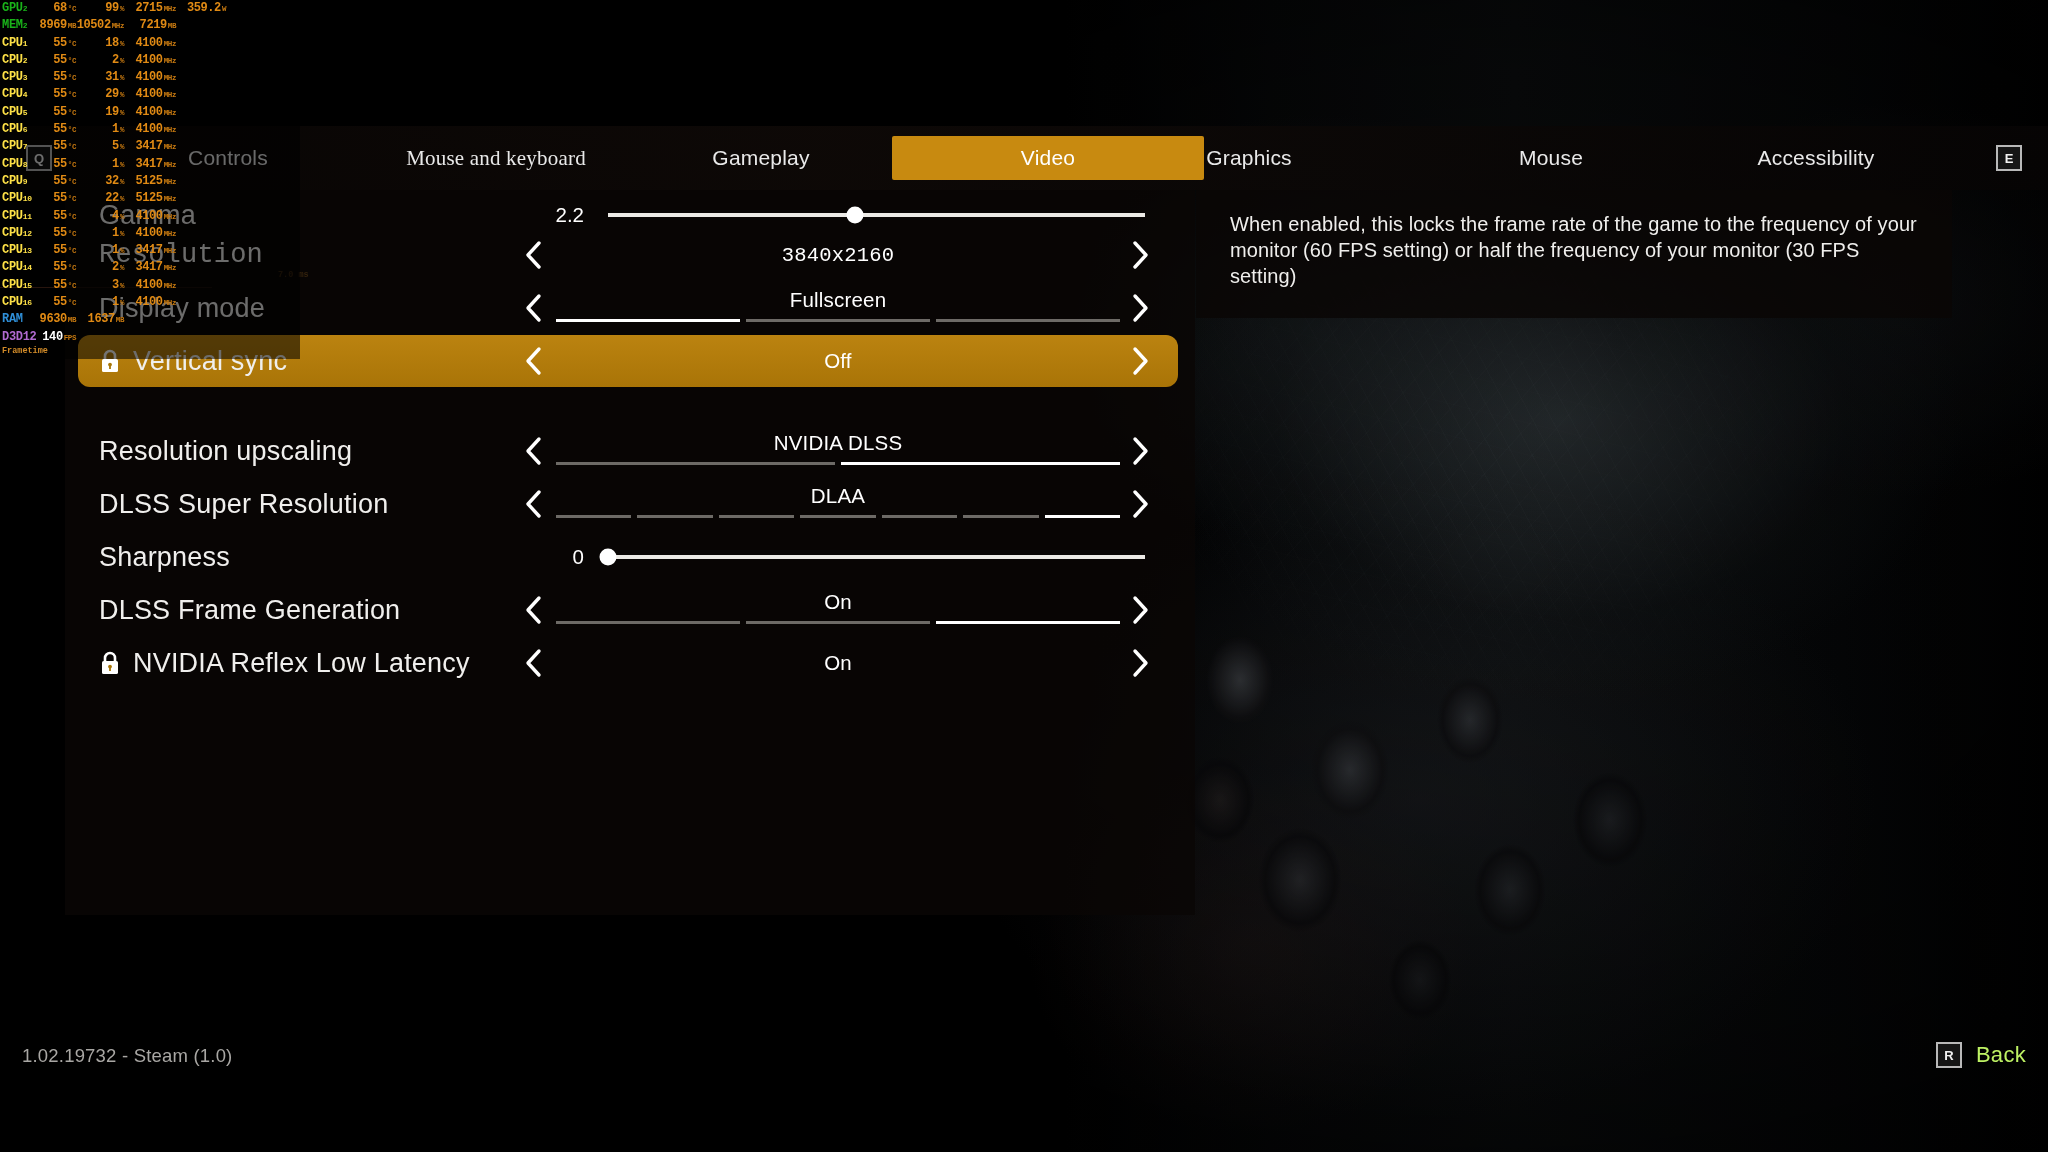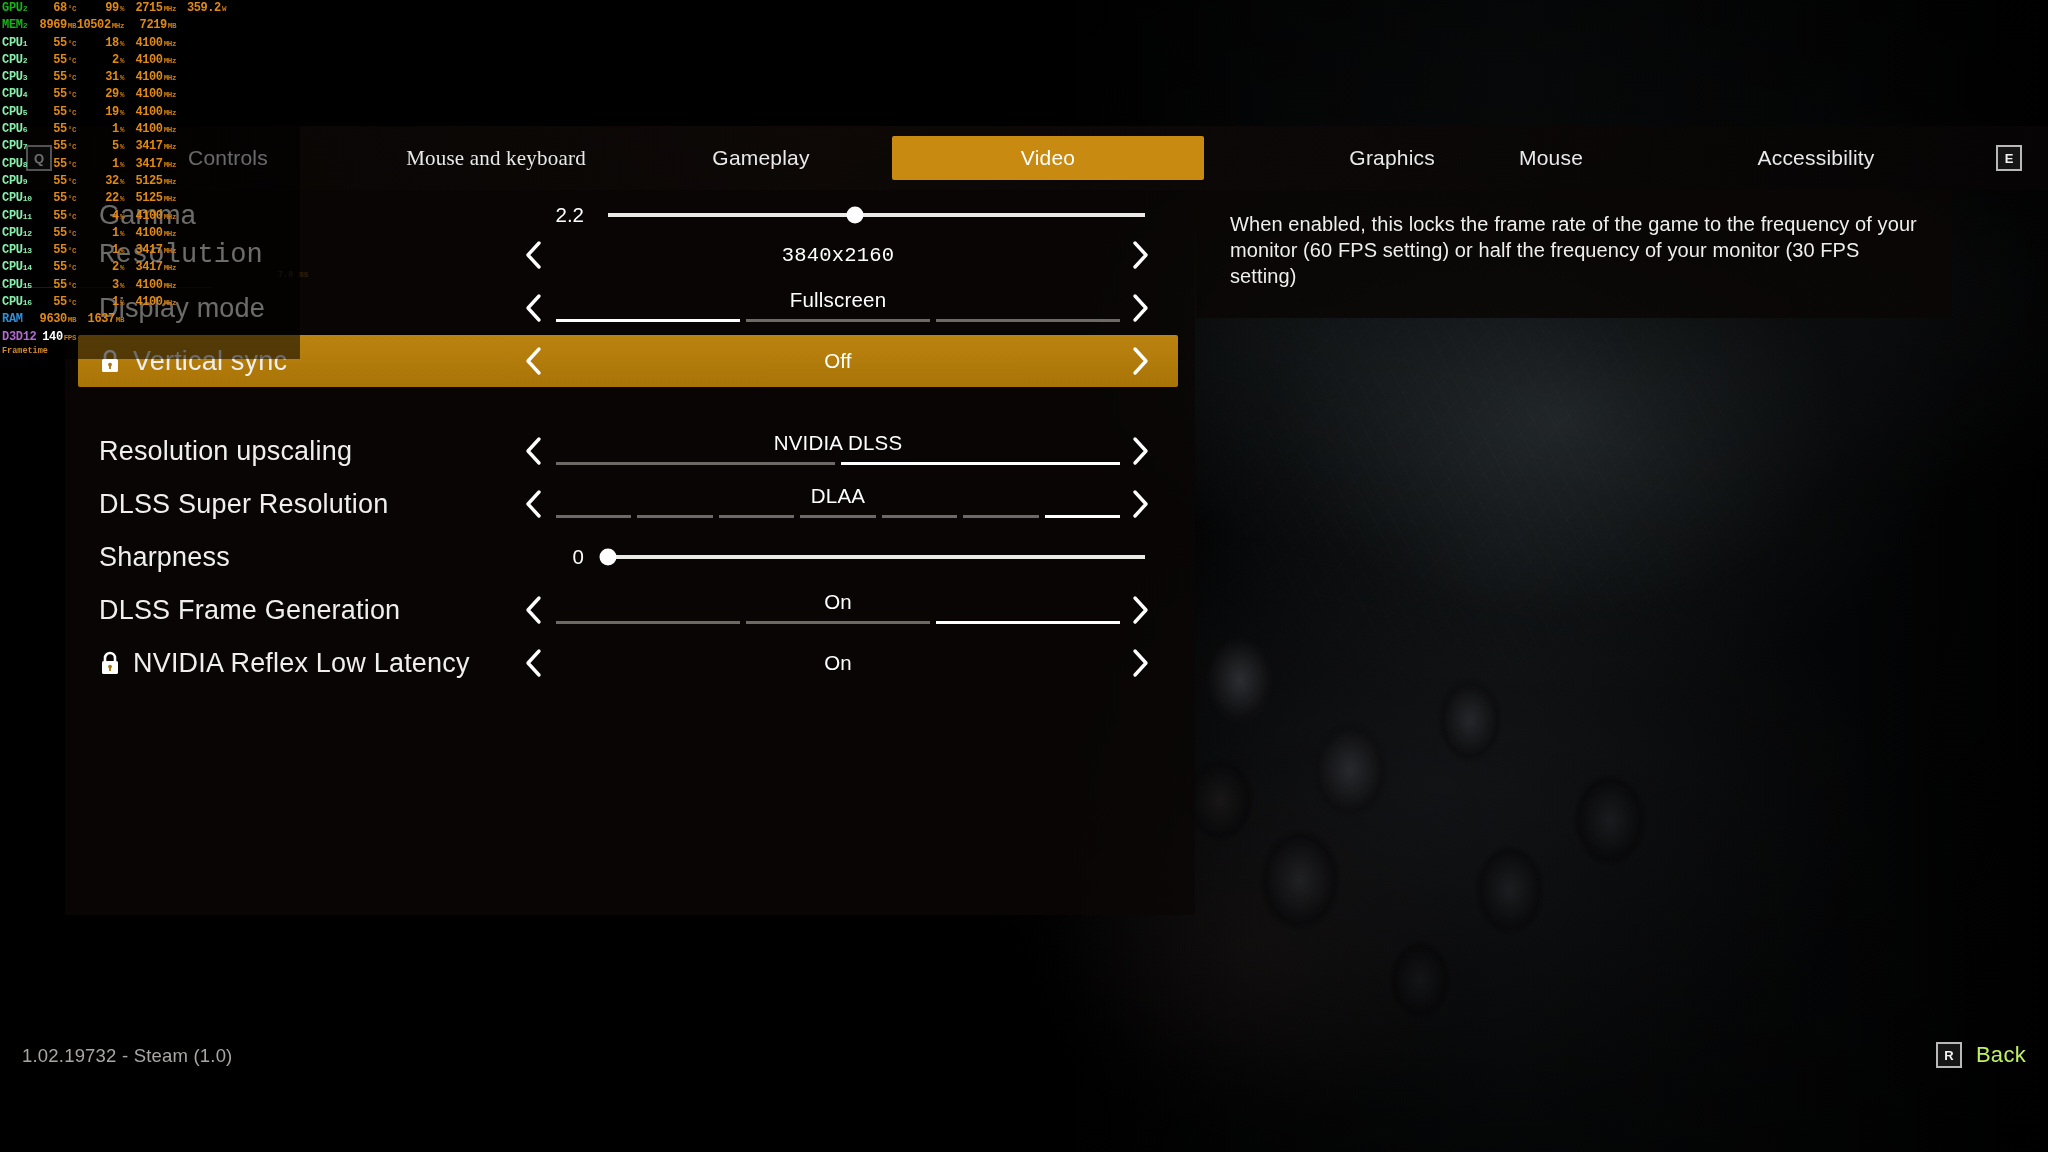--- a/index.html
+++ b/index.html
@@ -70,21 +70,21 @@
     padding: 0 0 2px 0;
   }
   .hw-row { display: flex; align-items: baseline; height: 17.3px; white-space: nowrap; }
   .hw-label {
     width: 38px; padding-left: 2px;
     font-weight: bold; font-size: 12px;
     letter-spacing: -0.3px;
   }
   .hw-label.gpu { color: #19b319; }
   .hw-label.mem { color: #19b319; }
-  .hw-label.cpu { color: #86efac; }
+  .hw-label.cpu { color: #fde047; }
   .hw-label.ram { color: #2f8fd8; }
   .hw-label.d3d { color: #b06ad0; }
   .hw-sub { font-size: 8px; vertical-align: baseline; }
   .hw-cell {
     color: #e08a14; font-weight: bold; font-size: 12px;
     text-align: right; letter-spacing: -0.4px;
   }
   .hw-cell.fps-val { color: #ffffff; }
   .hw-unit { color: #c87a10; font-size: 7.5px; font-weight: bold; margin-left: 1px; }
   .c1 { width: 38px; }
@@ -157,21 +157,21 @@
     position: absolute; left: 0; top: 0; width: 1130px;
   }
   .srow {
     position: absolute;
     left: 13px; width: 1100px; height: 52px;
     display: flex; align-items: center;
   }
   .srow.highlight {
     background: #b27b0c;
     background: linear-gradient(180deg, #bb8310 0%, #a97407 100%);
-    border-radius: 2px;
+    border-radius: 12px;
   }
   .srow-label-wrap {
     display: flex; align-items: center; gap: 12px;
     width: 420px; padding-left: 21px;
     flex: none;
   }
   .lock-icon { width: 22px; height: 24px; flex: none; display: block; }
   .srow-label {
     color: #f0efed;
     font-size: 27px;
@@ -429,21 +429,21 @@
 
   <div class="tabbar-bgfade"></div>
   <div class="tabbar">
     <div style="width:26px;"></div>
     <div class="keycap">Q</div>
     <div id="tabs-container" style="display: flex; align-items: center; flex: 1 1 0%; position: relative; height: 64px;">
         <div class="tab" style="position: absolute; width: 200px; left: 76px; top: 50%; transform: translateY(-50%);">Controls</div>
         <div class="tab" style="position: absolute; width: 300px; left: 294px; top: 50%; transform: translateY(-50%); font-family: Liberation Serif, serif;">Mouse and keyboard</div>
         <div class="tab" style="position: absolute; width: 240px; left: 589px; top: 50%; transform: translateY(-50%);">Gameplay</div>
         <div class="tab active" style="position: absolute; width: 312px; left: 840px; top: 50%; transform: translateY(-50%);">Video</div>
-        <div class="tab" style="position: absolute; width: 240px; left: 1143px; top: 50%; transform: translateY(-50%); text-align: right;">Graphics</div>
+        <div class="tab" style="position: absolute; width: 240px; left: 1077px; top: 50%; transform: translateY(-50%);">Graphics</div>
         <div class="tab" style="position: absolute; width: 200px; left: 1399px; top: 50%; transform: translateY(-50%);">Mouse</div>
         <div class="tab" style="position: absolute; width: 260px; left: 1634px; top: 50%; transform: translateY(-50%);">Accessibility</div>
       </div>
     <div class="keycap">E</div>
     <div style="width:26px;"></div>
   </div>
 
   <div class="settings-panel">
     <div class="settings-list" id="settings-list">
         <div class="srow" style="top: -1px;">

